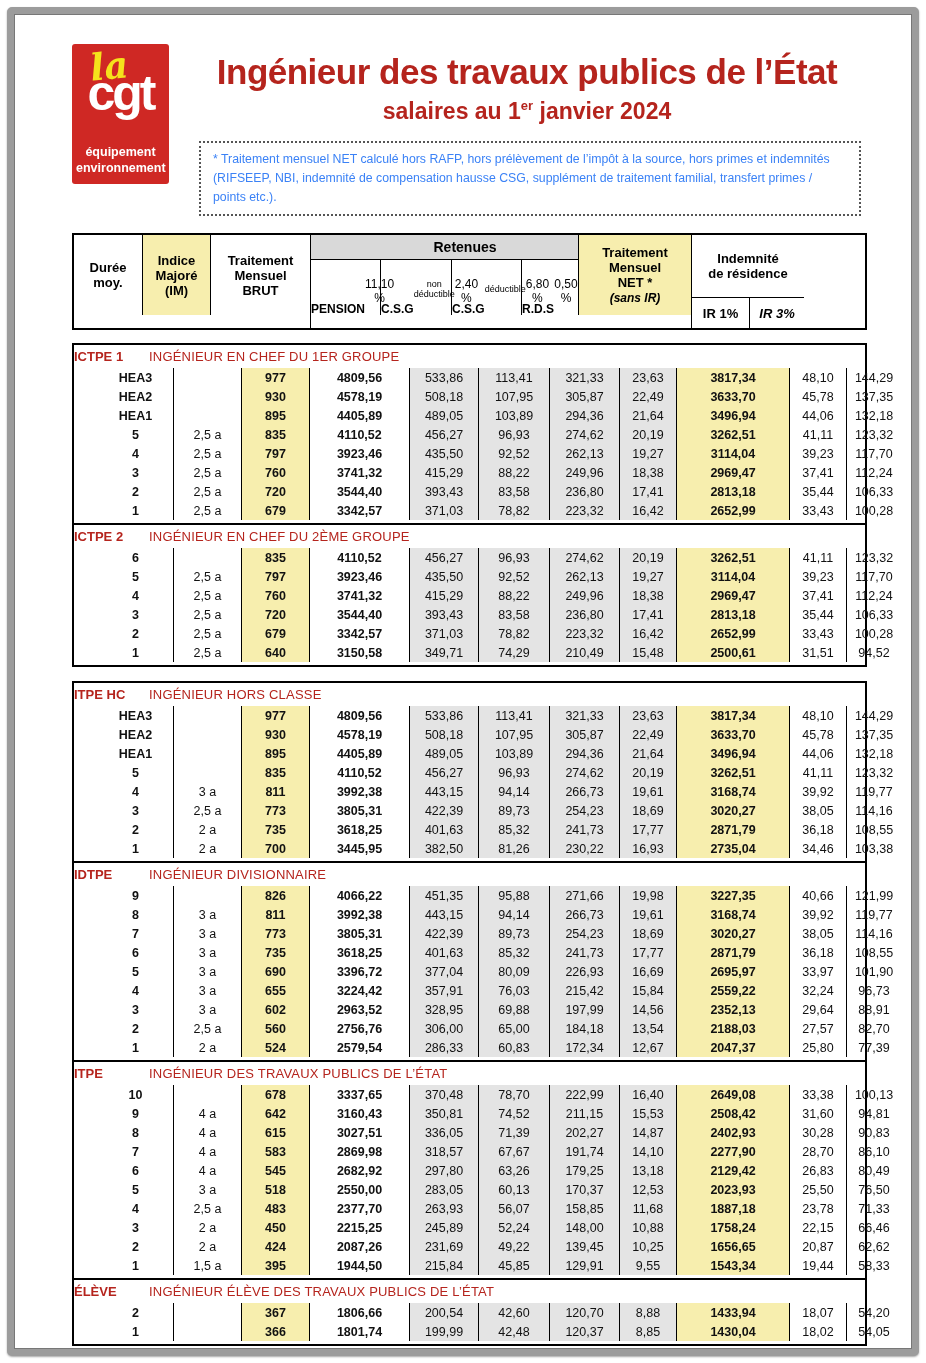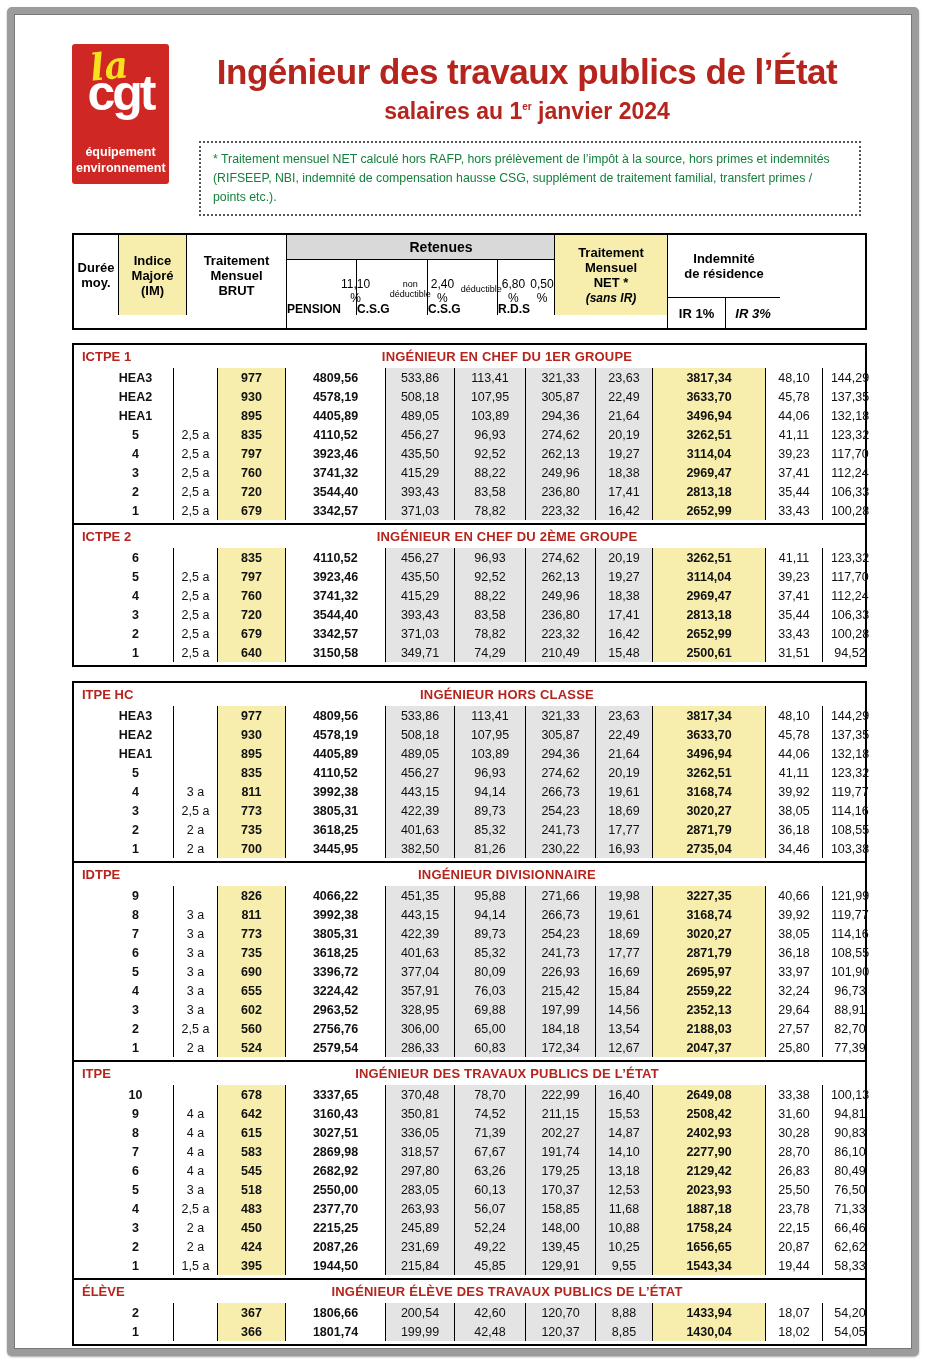--- a/index.html
+++ b/index.html
@@ -16,23 +16,23 @@
   .top{display:flex;}
   .logo{width:97px;height:140px;background:var(--logo_red);border-radius:3px;color:#fff;
         display:flex;flex-direction:column;padding:6px 4px 8px 4px;flex:none;}
   .logo-la{font-family:"DejaVu Serif",serif;font-style:italic;font-weight:bold;color:#f5e21c;
            font-size:37px;line-height:.8;margin-left:14px;transform:rotate(-6deg);}
   .logo-cgt{font-size:50px;font-weight:bold;letter-spacing:-3px;line-height:.85;margin-top:-8px;text-align:center;}
   .logo-sub{margin-top:auto;text-align:center;font-weight:bold;font-size:12.5px;line-height:1.3;}
   .title-block{flex:1;padding-left:24px;text-align:center;}
   h1{color:var(--red);font-size:35px;font-weight:bold;letter-spacing:-.5px;margin-top:8px;}
   h2{color:var(--red);font-size:23px;font-weight:bold;margin-top:6px;}
-  h2 sup{font-size:10px;}
+  h2 sup{font-size:13px;}
   .note{margin:16px 0 0 6px;border:2px dotted #555;padding:7px 12px;text-align:left;
-        font-size:12.3px;line-height:1.55;color:#15803d;}
+        font-size:12.3px;line-height:1.55;color:#3b82f6;}
 
   
   .thead{display:flex;border:2px solid #000;margin-top:17px;width:795px;font-weight:bold;font-size:13px;}
   .thead>div+div{border-left:1px solid #000;}
   .hc{display:flex;flex-direction:column;align-items:center;justify-content:center;text-align:center;height:80px;flex:none;}
   .pre{white-space:pre-line;}
   .yellowbg{background:var(--yellow_cell);}
   .hgroup{flex:none;}
   .ret-head{height:25px;background:var(--gray_header);display:flex;align-items:center;justify-content:center;
             border-bottom:1px solid #000;font-size:14px;padding-left:41px;}
@@ -42,32 +42,32 @@
   .rlab{margin-top:auto;font-size:12px;line-height:1.05;}
   .rsub{font-size:9px;font-weight:normal;line-height:1.1;}
   .rpct{margin-top:auto;margin-bottom:10px;font-weight:normal;font-size:12px;}
   .hi{font-style:italic;font-size:12px;margin-top:1px;}
   .ir-head{height:63px;display:flex;align-items:center;justify-content:center;text-align:center;border-bottom:1px solid #000;}
   .ir-cells{display:flex;height:30px;}
   .ir-cells>div+div{border-left:1px solid #000;font-style:italic;}
   .ircell{display:flex;align-items:center;justify-content:center;flex:none;font-size:13px;}
 
   
-  .w0{width:75px}.w1{width:44px}.w2{width:68px}.w3{width:100px}.w4{width:69px}.w5{width:71px}
+  .w0{width:75px}.w1{width:68px}.w2{width:68px}.w3{width:100px}.w4{width:69px}.w5{width:71px}
   .w6{width:70px}.w7{width:57px}.w8{width:113px}.w9{width:57px}.w10{width:55px}
 
   
   .tbox{border:2px solid #000;width:795px;margin-top:13px;}
   .tbox:first-child{margin-top:13px;}
   #boxes .tbox + .tbox{margin-top:14px;}
   .sec{padding-bottom:3px;}
   .sec + .sec{border-top:2px solid #000;}
   .sec-row{display:flex;align-items:center;height:23px;}
-  .sec-code{width:75px;padding-left:8px;color:var(--red);font-weight:bold;font-size:13px;flex:none;}
-  .sec-title{flex:1;text-align:center;color:var(--red);font-weight:bold;font-size:13px;letter-spacing:.2px;}
+  .sec-code{width:75px;padding-left:0;color:var(--red);font-weight:bold;font-size:13px;flex:none;}
+  .sec-title{flex:1;text-align:left;color:var(--red);font-weight:normal;font-size:13px;letter-spacing:.2px;}
   .row{display:flex;height:19px;padding-left:24px;}
   .cell{display:flex;align-items:center;justify-content:center;font-size:12.5px;color:#111;flex:none;height:100%;}
   .row .cell + .cell{border-left:1px solid #000;}
   .b{font-weight:bold;}
   .im,.net{background:var(--yellow_cell);}
   .ret{background:var(--gray_cell);}
 
   
   .band{width:795px;height:40px;background:var(--band_red);margin-top:16px;display:flex;align-items:center;
         color:#fff;font-weight:bold;font-size:16.5px;}

